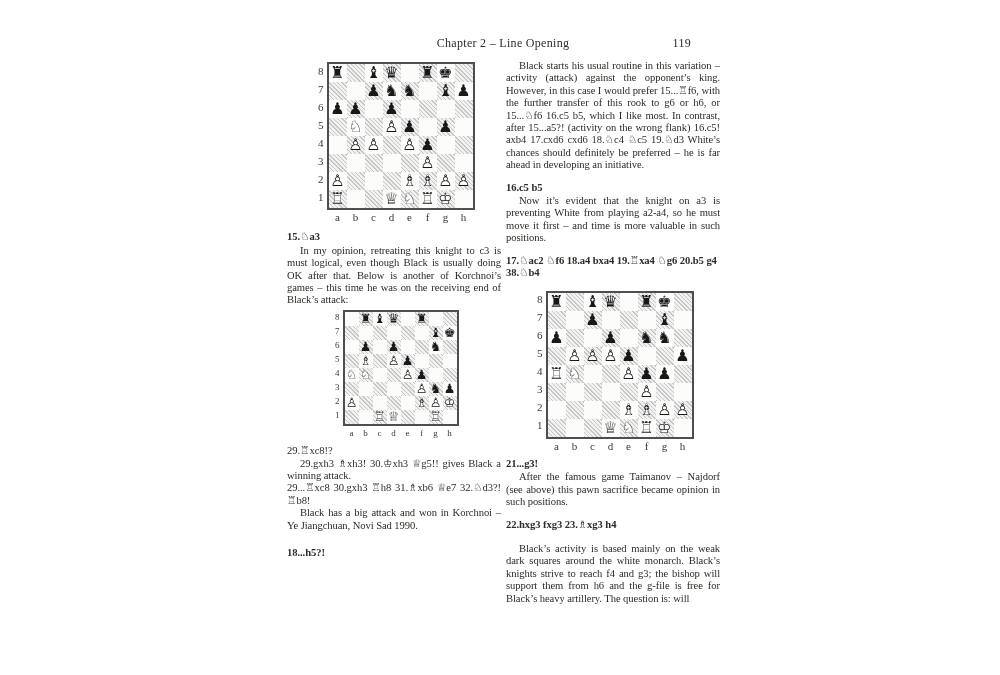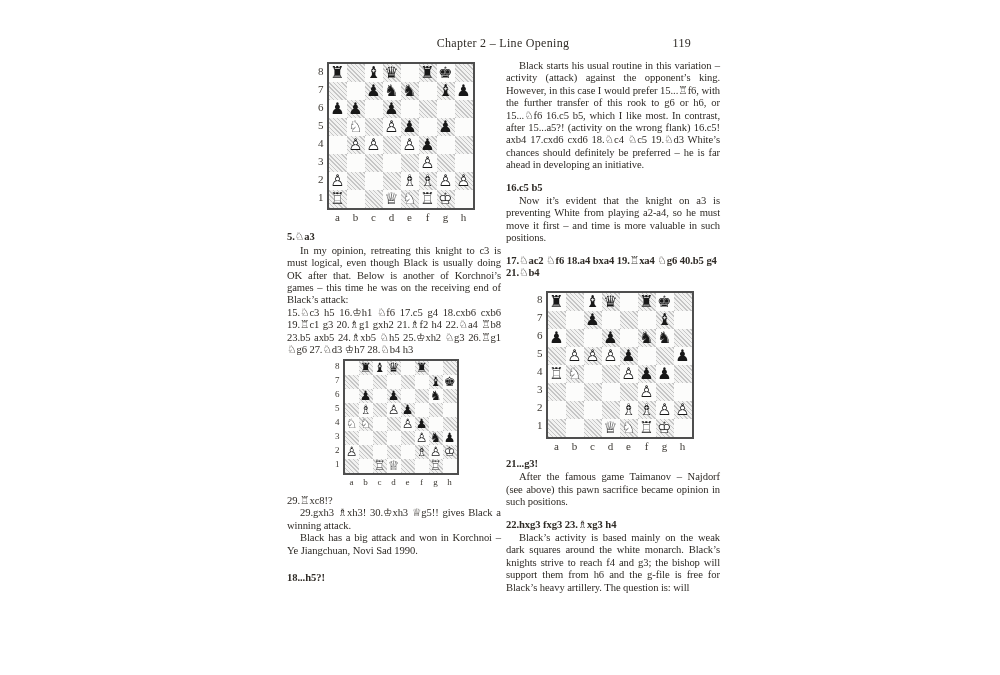--- a/index.html
+++ b/index.html
@@ -227,23 +227,22 @@
           <div style="width: 18px; font-size: 11px;">a</div>
           <div style="width: 18px; font-size: 11px;">b</div>
           <div style="width: 18px; font-size: 11px;">c</div>
           <div style="width: 18px; font-size: 11px;">d</div>
           <div style="width: 18px; font-size: 11px;">e</div>
           <div style="width: 18px; font-size: 11px;">f</div>
           <div style="width: 18px; font-size: 11px;">g</div>
           <div style="width: 18px; font-size: 11px;">h</div>
         </div>
       </figure>
-    <p class="move-head" style="margin-top:5px;margin-bottom:1px">5.♘a3</p>
+    <p class="move-head" style="margin-top:5px;margin-bottom:1px">15.♘a3</p>
     <p class="indent">In my opinion, retreating this knight to c3 is must logical, even though Black is usually doing OK after that. Below is another of Korchnoi’s games – this time he was on the receiving end of Black’s attack:</p>
-    <p>15.♘c3 h5 16.♔h1 ♘f6 17.c5 g4 18.cxb6 cxb6 19.♖c1 g3 20.♗g1 gxh2 21.♗f2 h4 22.♘a4 ♖b8 23.b5 axb5 24.♗xb5 ♘h5 25.♔xh2 ♘g3 26.♖g1 ♘g6 27.♘d3 ♔h7 28.♘b4 h3</p>
     <figure class="figure fig-center" style="margin-top:3px;margin-bottom:6px">
         <div class="brow">
           <div class="ranks">
             <div style="height: 14px; font-size: 9px;">8</div>
             <div style="height: 14px; font-size: 9px;">7</div>
             <div style="height: 14px; font-size: 9px;">6</div>
             <div style="height: 14px; font-size: 9px;">5</div>
             <div style="height: 14px; font-size: 9px;">4</div>
             <div style="height: 14px; font-size: 9px;">3</div>
             <div style="height: 14px; font-size: 9px;">2</div>
@@ -402,29 +401,30 @@
           <div style="width: 14px; font-size: 9px;">c</div>
           <div style="width: 14px; font-size: 9px;">d</div>
           <div style="width: 14px; font-size: 9px;">e</div>
           <div style="width: 14px; font-size: 9px;">f</div>
           <div style="width: 14px; font-size: 9px;">g</div>
           <div style="width: 14px; font-size: 9px;">h</div>
         </div>
       </figure>
     <p>29.♖xc8!?</p>
     <p class="indent">29.gxh3 ♗xh3! 30.♔xh3 ♕g5!! gives Black a winning attack.</p>
+    <p>29...♖xc8 30.gxh3 ♖h8 31.♗xb6 ♕e7 32.♘d3?! ♖b8!</p>
     <p class="indent">Black has a big attack and won in Korchnoi – Ye Jiangchuan, Novi Sad 1990.</p>
     <p class="move-head" style="margin-top:15px">18...h5?!</p>
   </div>
 
   <div class="col col-right">
     <p class="indent">Black starts his usual routine in this variation – activity (attack) against the opponent’s king. However, in this case I would prefer 15...♖f6, with the further transfer of this rook to g6 or h6, or 15...♘f6 16.c5 b5, which I like most. In contrast, after 15...a5?! (activity on the wrong flank) 16.c5! axb4 17.cxd6 cxd6 18.♘c4 ♘c5 19.♘d3 White’s chances should definitely be preferred – he is far ahead in developing an initiative.</p>
     <p class="move-head mh-gap" style="margin-bottom:1px">16.c5 b5</p>
     <p class="indent">Now it’s evident that the knight on a3 is preventing White from playing a2-a4, so he must move it first – and time is more valuable in such positions.</p>
-    <p class="move-head mh-gap">17.♘ac2 ♘f6 18.a4 bxa4 19.♖xa4 ♘g6 40.b5 g4 21.♘b4</p>
+    <p class="move-head mh-gap">17.♘ac2 ♘f6 18.a4 bxa4 19.♖xa4 ♘g6 20.b5 g4 38.♘b4</p>
     <figure class="figure fig-center" style="margin-top:11px;margin-bottom:6px">
         <div class="brow">
           <div class="ranks">
             <div style="height: 18px; font-size: 11px;">8</div>
             <div style="height: 18px; font-size: 11px;">7</div>
             <div style="height: 18px; font-size: 11px;">6</div>
             <div style="height: 18px; font-size: 11px;">5</div>
             <div style="height: 18px; font-size: 11px;">4</div>
             <div style="height: 18px; font-size: 11px;">3</div>
             <div style="height: 18px; font-size: 11px;">2</div>
@@ -595,17 +595,17 @@
           <div style="width: 18px; font-size: 11px;">c</div>
           <div style="width: 18px; font-size: 11px;">d</div>
           <div style="width: 18px; font-size: 11px;">e</div>
           <div style="width: 18px; font-size: 11px;">f</div>
           <div style="width: 18px; font-size: 11px;">g</div>
           <div style="width: 18px; font-size: 11px;">h</div>
         </div>
       </figure>
     <p class="move-head" style="margin-bottom:1px">21...g3!</p>
     <p class="indent">After the famous game Taimanov – Najdorf (see above) this pawn sacrifice became opinion in such positions.</p>
-    <p class="move-head mh-gap" style="margin-bottom:1px">22.hxg3 fxg3 23.♗xg3 h4</p>
+    <p class="move-head mh-gap" style="margin-bottom:12px">22.hxg3 fxg3 23.♗xg3 h4</p>
     <p class="indent">Black’s activity is based mainly on the weak dark squares around the white monarch. Black’s knights strive to reach f4 and g3; the bishop will support them from h6 and the g-file is free for Black’s heavy artillery. The question is: will</p>
   </div>
 
 </div>
 
 </body></html>

